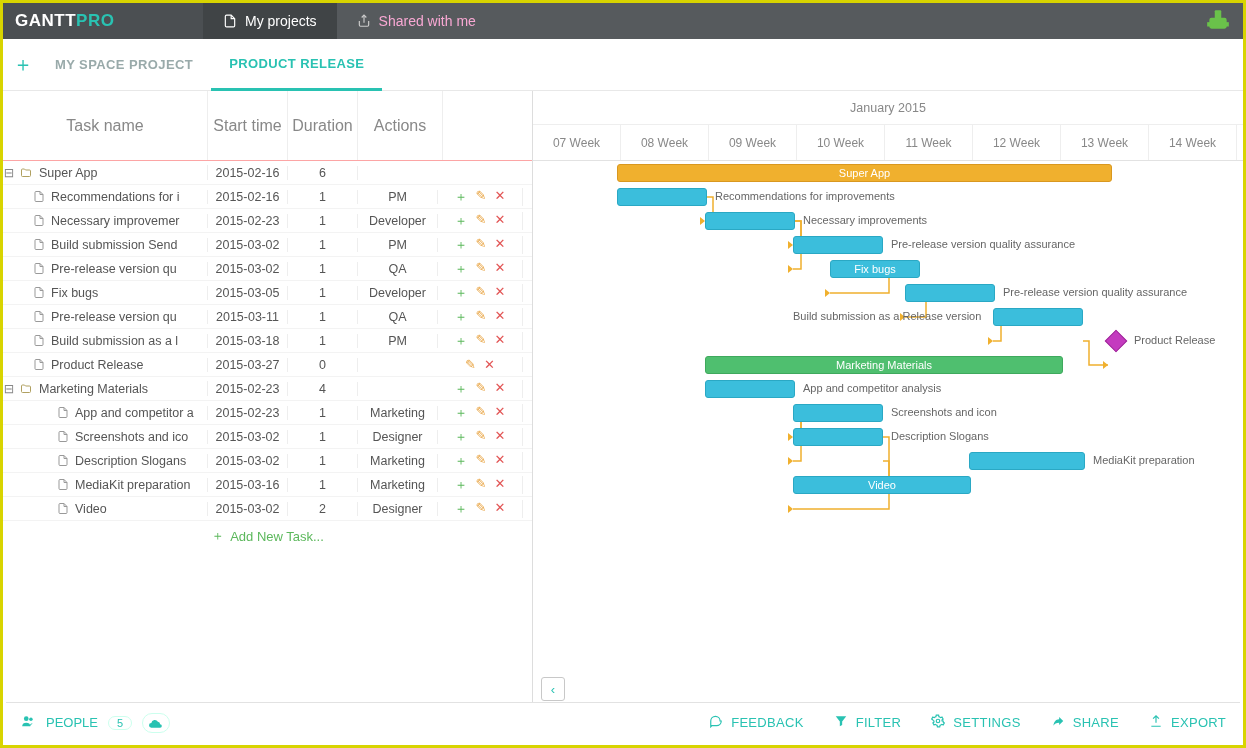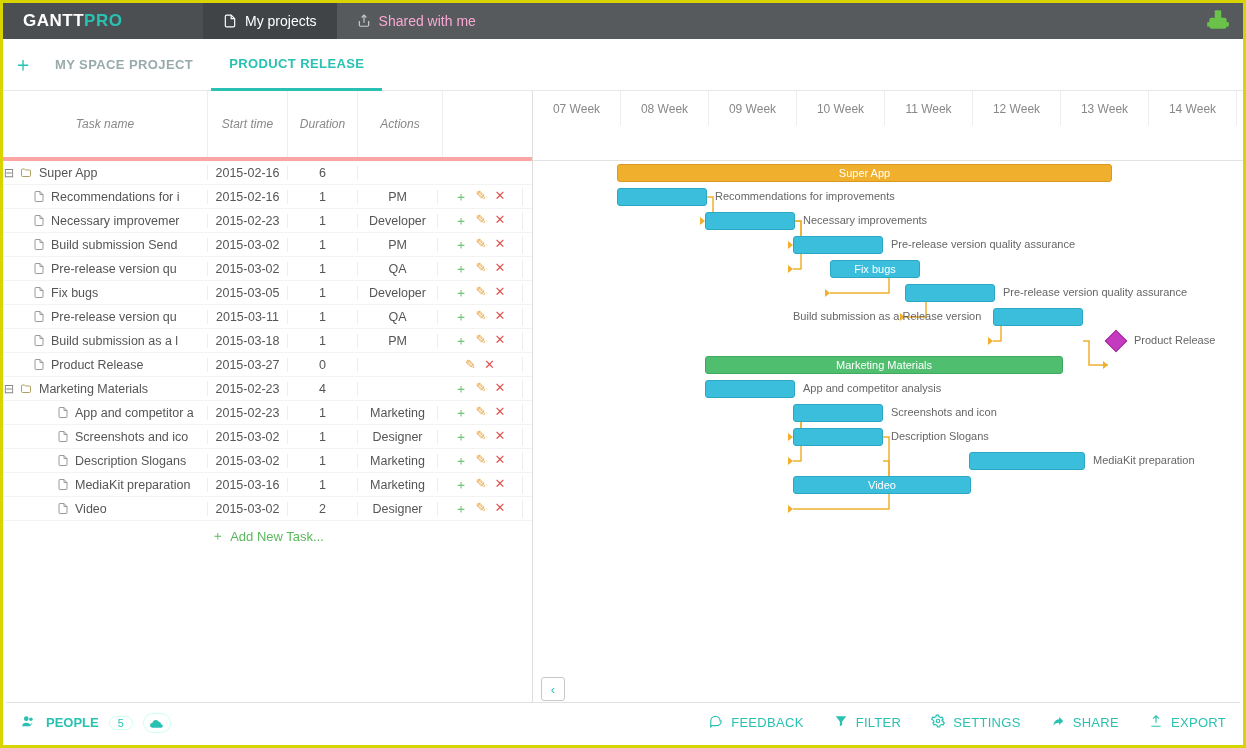--- a/index.html
+++ b/index.html
@@ -1,41 +1,41 @@
 <!DOCTYPE html>
 <html><head>
 <meta charset="utf-8">
 <style>
 * { margin:0; padding:0; box-sizing:border-box; font-family:Arial,Helvetica,sans-serif; }
 body { width:1246px; height:748px; border:3px solid #d8d400; overflow:hidden; position:relative; background:#fff; }
 
 
 .topbar { height:36px; background:#565a5d; display:flex; align-items:center; color:#e6e6e6; font-size:14px; }
-.brand { width:200px; height:36px; background:#4b4f52; display:flex; align-items:center; padding-left:20px; font-weight:bold; letter-spacing:.5px; }
+.brand { width:200px; height:36px; background:#4b4f52; display:flex; align-items:center; padding-left:12px; font-weight:bold; letter-spacing:.5px; }
 .brand .g { color:#fff; font-size:17px; }
 .brand .pro { color:#29c2b2; font-size:17px; }
 .nav-item { display:flex; align-items:center; gap:8px; padding:0 20px; height:36px; cursor:pointer; color:#f9a8d4; }
 .nav-item.active { background:#404446; color:#fff; }
 .nav-icon { display:inline-flex; }
 .logo-right { margin-left:auto; margin-right:12px; }
 
 
 .tabbar { height:52px; background:#fff; border-bottom:1px solid #e8e8e8; display:flex; align-items:center; padding-left:6px; }
 .add-project { width:28px; height:28px; color:#29c2b2; font-size:20px; display:flex; align-items:center; justify-content:center; cursor:pointer; }
 .tab { padding:0 18px; height:52px; display:flex; align-items:center; font-size:13px; font-weight:bold; letter-spacing:.4px; color:#29c2b2; cursor:pointer; }
 .tab.inactive { color:#9aa; }
 .tab.active { border-bottom:3px solid #29c2b2; }
 
 
 .main { display:flex; height:616px; }
 .grid-side { width:530px; border-right:1px solid #ddd; position:relative; overflow:hidden; }
 .chart-side { flex:1; position:relative; overflow:hidden; }
 
 
-.ghead { height:70px; border-bottom:4px solid #fca5a5; display:flex; color:#888; font-size:12px;font-style:italic; }
+.ghead { height:70px; border-bottom:1px solid #fca5a5; display:flex; color:#888; font-size:16px; }
 .gcol { display:flex; align-items:center; justify-content:center; border-right:1px solid #eee; }
 .c-name{flex:0 0 205px;} .c-start{flex:0 0 80px;} .c-dur{flex:0 0 70px;} .c-asg{flex:0 0 80px;} .c-act{flex:0 0 85px;}
 
 .grow { display:flex; height:24px; align-items:center; font-size:12.5px; color:#555; border-bottom:1px solid #f3f3f3; }
 .grow .c-name { justify-content:flex-start; padding-left:6px; overflow:hidden; white-space:nowrap; }
 .grow .c-start,.grow .c-dur,.grow .c-asg { justify-content:center; }
 .indent0 { padding-left:0!important; }
 .indent1 { padding-left:30px!important; }
 .indent2 { padding-left:54px!important; }
 .expander { width:12px; display:inline-block; text-align:center; color:#888; cursor:pointer; margin-right:4px; }
@@ -447,20 +447,23 @@
         </div>
       </div>
     <div class="add-task-row">
       <span>＋</span>
       <span>Add New Task...</span>
     </div>
   </div>
 
   <div class="chart-side">
     <div class="chead">
+      <div class="chead-month">
+          <span>January 2015</span>
+        </div>
       <div class="chead-weeks" id="weeks-row">
           <div class="wk">07 Week</div>
           <div class="wk">08 Week</div>
           <div class="wk">09 Week</div>
           <div class="wk">10 Week</div>
           <div class="wk">11 Week</div>
           <div class="wk">12 Week</div>
           <div class="wk">13 Week</div>
           <div class="wk">14 Week</div>
         </div>
@@ -548,21 +551,21 @@
 </div>
 
 <div class="footer">
   <div class="f-left">
     <span><svg width="16" height="14" viewBox="0 0 24 24" fill="#29c2b2">
           <circle cx="9" cy="8" r="4"></circle>
           <path d="M2 21c0-4 3-6 7-6s7 2 7 6"></path>
           <circle cx="17" cy="9" r="3"></circle>
           <path d="M15 21c0-3 2-5 5-5"></path>
         </svg></span>
-    <span style="font-weight:700;">PEOPLE</span>
+    <span style="font-weight:400;">PEOPLE</span>
     <span class="people-badge">5</span>
     <span class="cloud-btn">
         <svg width="14" height="10" viewBox="0 0 24 16" fill="#29c2b2">
           <path d="M19 10a4 4 0 0 0-3.8-4A6 6 0 0 0 4 8a4 4 0 0 0 0 8h15a3 3 0 0 0 0-6z"></path>
         </svg>
       </span>
   </div>
   <div class="f-right">
     <div class="f-btn">
         <span><svg width="14" height="14" viewBox="0 0 24 24" fill="none" stroke="#29c2b2" stroke-width="2">

